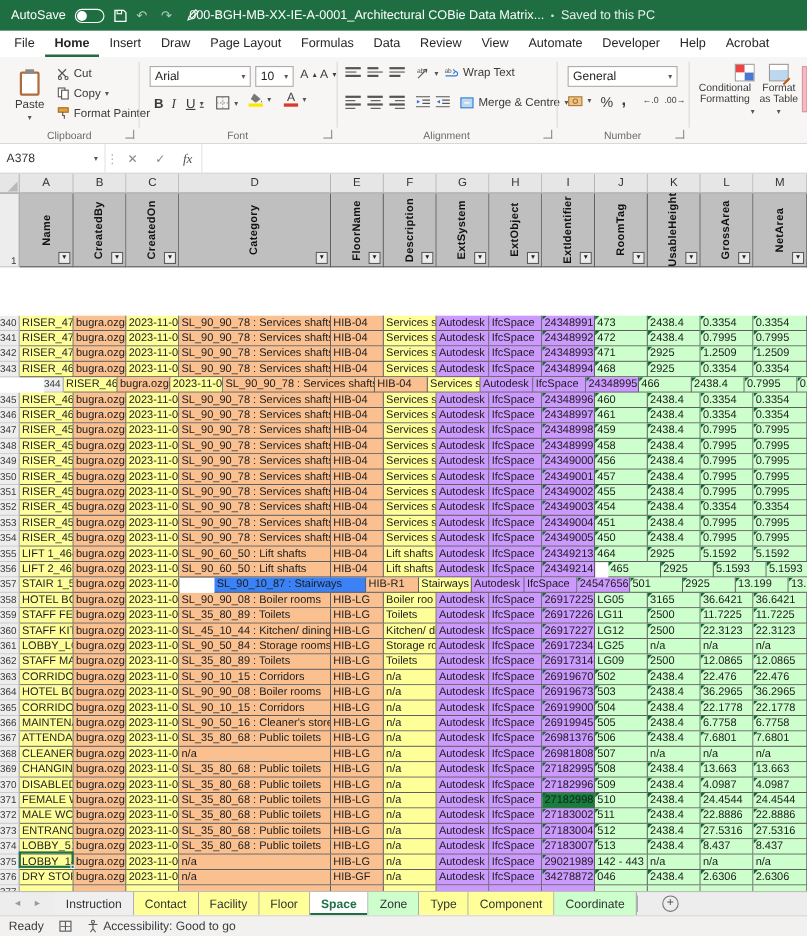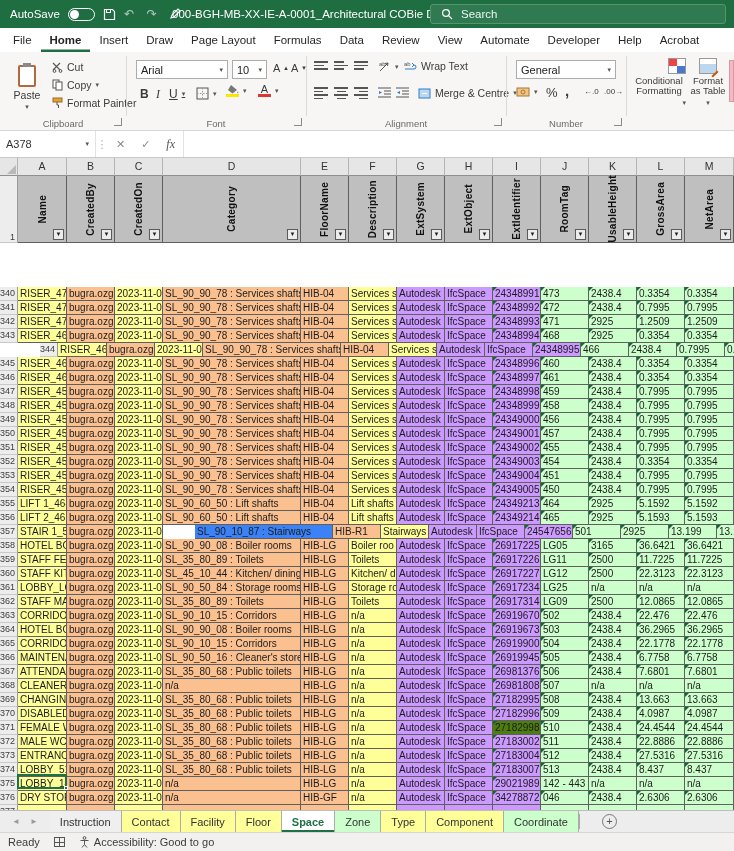--- a/index.html
+++ b/index.html
@@ -137,27 +137,20 @@
       <span class="qat-btn">
           <span style="font-size:9px;letter-spacing:-1px;">⌄̄</span>
         </span>
     </div>
     <div class="tb-title">
       <span class="doc">000-BGH-MB-XX-IE-A-0001_Architectural COBie Data Matrix...</span>
       <span class="sep">•</span>
       <span class="saved">Saved to this PC</span>
       <span class="dd">⌄</span>
     </div>
-    <div class="tb-search">
-      <svg width="12" height="12" viewBox="0 0 12 12">
-          <circle cx="5" cy="5" r="3.4" fill="none" stroke="#fff" stroke-width="1.2"></circle>
-          <line x1="7.6" y1="7.6" x2="11" y2="11" stroke="#fff" stroke-width="1.2"></line>
-        </svg>
-      <span>Search</span>
-    </div>
   </div>
 
   <div class="menubar" id="menubar">
       <div class="menu-tab">File</div>
       <div class="menu-tab active">Home</div>
       <div class="menu-tab">Insert</div>
       <div class="menu-tab">Draw</div>
       <div class="menu-tab">Page Layout</div>
       <div class="menu-tab">Formulas</div>
       <div class="menu-tab">Data</div>
@@ -712,21 +705,21 @@
         <div class="gutter" style="width: 18px; flex: 0 0 18px; line-height: 13px;">356</div>
         <div class="dcell" style="width: 49px; flex: 0 0 49px; background: rgb(255, 255, 153);">LIFT 2_465</div>
         <div class="dcell" style="width: 48px; flex: 0 0 48px; background: rgb(250, 192, 144);">bugra.ozgu</div>
         <div class="dcell" style="width: 48px; flex: 0 0 48px; background: rgb(255, 255, 153);">2023-11-06</div>
         <div class="dcell" style="width: 138px; flex: 0 0 138px; background: rgb(250, 192, 144);">SL_90_60_50 : Lift shafts</div>
         <div class="dcell" style="width: 48px; flex: 0 0 48px; background: rgb(250, 192, 144);">HIB-04</div>
         <div class="dcell" style="width: 48px; flex: 0 0 48px; background: rgb(255, 255, 153);">Lift shafts</div>
         <div class="dcell" style="width: 48px; flex: 0 0 48px; background: rgb(204, 153, 255);">Autodesk Re</div>
         <div class="dcell" style="width: 48px; flex: 0 0 48px; background: rgb(204, 153, 255);">IfcSpace</div>
         <div class="dcell" style="width: 48px; flex: 0 0 48px; background: rgb(204, 153, 255);">24349214<span class="tri"></span></div>
-        <div class="dcell" style="width: 48px; flex: 0 0 48px; background: rgb(204, 255, 204);">465<span class="tri"></span></div>
+        <div class="dcell" style="width: 48px; flex: 0 0 48px; background: rgb(204, 255, 204); margin-left: 12px;">465<span class="tri"></span></div>
         <div class="dcell" style="width: 48px; flex: 0 0 48px; background: rgb(204, 255, 204);">2925<span class="tri"></span></div>
         <div class="dcell" style="width: 48px; flex: 0 0 48px; background: rgb(204, 255, 204);">5.1593<span class="tri"></span></div>
         <div class="dcell" style="width: 49px; flex: 0 0 49px; background: rgb(204, 255, 204);">5.1593<span class="tri"></span></div>
       </div>
       <div class="grow" style="height: 14px;">
         <div class="gutter" style="width: 18px; flex: 0 0 18px; line-height: 13px;">357</div>
         <div class="dcell" style="width: 49px; flex: 0 0 49px; background: rgb(255, 255, 153);">STAIR 1_501</div>
         <div class="dcell" style="width: 48px; flex: 0 0 48px; background: rgb(250, 192, 144);">bugra.ozgu</div>
         <div class="dcell" style="width: 48px; flex: 0 0 48px; background: rgb(255, 255, 153);">2023-11-06</div>
         <div class="dcell" style="width: 138px; flex: 0 0 138px; background: #3b82f6; margin-left: 32px;">SL_90_10_87 : Stairways</div>
@@ -951,21 +944,21 @@
       <div class="grow" style="height: 14px;">
         <div class="gutter" style="width: 18px; flex: 0 0 18px; line-height: 13px;">371</div>
         <div class="dcell" style="width: 49px; flex: 0 0 49px; background: rgb(255, 255, 153);">FEMALE WC</div>
         <div class="dcell" style="width: 48px; flex: 0 0 48px; background: rgb(250, 192, 144);">bugra.ozgu</div>
         <div class="dcell" style="width: 48px; flex: 0 0 48px; background: rgb(255, 255, 153);">2023-11-06</div>
         <div class="dcell" style="width: 138px; flex: 0 0 138px; background: rgb(250, 192, 144);">SL_35_80_68 : Public toilets</div>
         <div class="dcell" style="width: 48px; flex: 0 0 48px; background: rgb(250, 192, 144);">HIB-LG</div>
         <div class="dcell" style="width: 48px; flex: 0 0 48px; background: rgb(255, 255, 153);">n/a</div>
         <div class="dcell" style="width: 48px; flex: 0 0 48px; background: rgb(204, 153, 255);">Autodesk Re</div>
         <div class="dcell" style="width: 48px; flex: 0 0 48px; background: rgb(204, 153, 255);">IfcSpace</div>
-        <div class="dcell" style="width: 48px; flex: 0 0 48px; background: #4d7c0f;">27182998<span class="tri"></span></div>
+        <div class="dcell" style="width: 48px; flex: 0 0 48px; background: #15803d;">27182998<span class="tri"></span></div>
         <div class="dcell" style="width: 48px; flex: 0 0 48px; background: rgb(204, 255, 204);">510<span class="tri"></span></div>
         <div class="dcell" style="width: 48px; flex: 0 0 48px; background: rgb(204, 255, 204);">2438.4<span class="tri"></span></div>
         <div class="dcell" style="width: 48px; flex: 0 0 48px; background: rgb(204, 255, 204);">24.4544<span class="tri"></span></div>
         <div class="dcell" style="width: 49px; flex: 0 0 49px; background: rgb(204, 255, 204);">24.4544<span class="tri"></span></div>
       </div>
       <div class="grow" style="height: 14px;">
         <div class="gutter" style="width: 18px; flex: 0 0 18px; line-height: 13px;">372</div>
         <div class="dcell" style="width: 49px; flex: 0 0 49px; background: rgb(255, 255, 153);">MALE WC</div>
         <div class="dcell" style="width: 48px; flex: 0 0 48px; background: rgb(250, 192, 144);">bugra.ozgu</div>
         <div class="dcell" style="width: 48px; flex: 0 0 48px; background: rgb(255, 255, 153);">2023-11-06</div>

